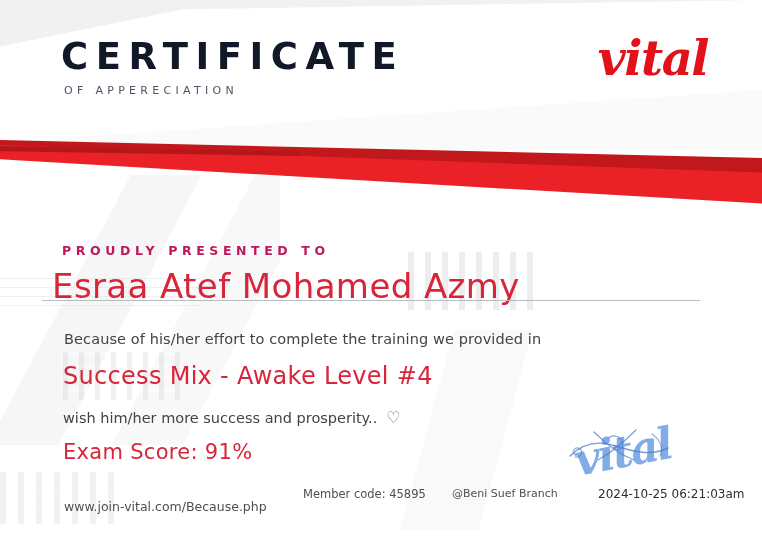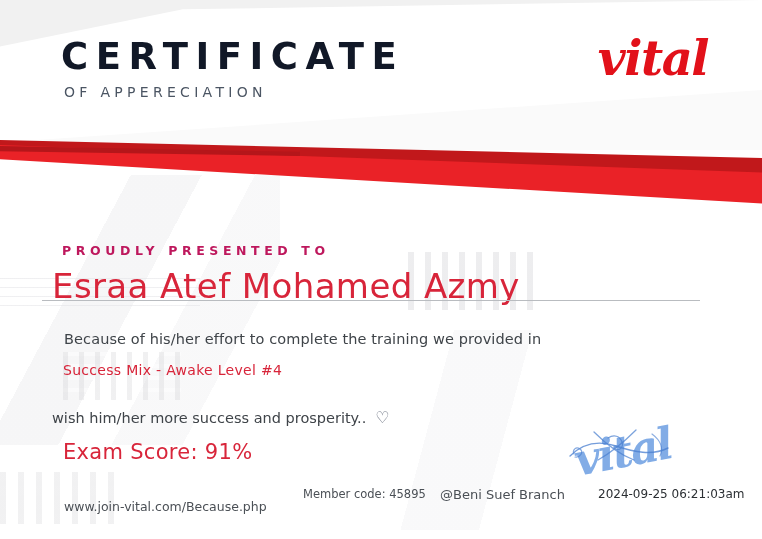--- a/index.html
+++ b/index.html
@@ -154,21 +154,21 @@
     font-family: "DejaVu Sans", sans-serif;
     font-size: 37px;
     font-weight: bold;
     letter-spacing: 7.5px;
     color: #111827;
     line-height: 1;
     white-space: nowrap;
   }
   .title-sub {
     font-family: "DejaVu Sans", sans-serif;
-    font-size: 14px;
+    font-size: 11px;
     font-weight: normal;
     letter-spacing: 4.3px;
     color: #4b5563;
     margin-top: 9px;
     margin-left: 3px;
     white-space: nowrap;
   }
 
   .brand-logo {
     position: absolute;
@@ -221,28 +221,28 @@
     top: 331px;
     font-size: 14.5px;
     color: #3f4449;
     letter-spacing: 0.1px;
     white-space: nowrap;
   }
   .course-name {
     position: absolute;
     left: 63px;
     top: 362px;
-    font-size: 14px;
+    font-size: 24px;
     color: #d8253a;
     letter-spacing: 0.3px;
     white-space: nowrap;
   }
   .wish-line {
     position: absolute;
-    left: 52px;
+    left: 63px;
     top: 410px;
     font-size: 14.5px;
     color: #3f4449;
     white-space: nowrap;
     display: flex;
     align-items: center;
     gap: 9px;
   }
   .heart-icon {
     font-size: 16px;
@@ -279,23 +279,23 @@
   .member-code {
     position: absolute;
     left: 303px;
     top: 487px;
     font-size: 11.5px;
     color: #4b5056;
     white-space: nowrap;
   }
   .branch-name {
     position: absolute;
-    left: 440px;
+    left: 452px;
     top: 487px;
-    font-size: 13px;
+    font-size: 11px;
     color: #4b5056;
     white-space: nowrap;
   }
   .issue-date {
     position: absolute;
     left: 598px;
     top: 487px;
     font-size: 12px;
     color: #2b2f33;
     white-space: nowrap;
@@ -370,21 +370,21 @@
   <div class="wish-line">
     <span>wish him/her more success and prosperity..</span>
     <span class="heart-icon">♡</span>
   </div>
 
   <div class="exam-score">Exam Score: 91%</div>
 
   <div class="verify-url">www.join-vital.com/Because.php</div>
   <div class="member-code">Member code: 45895</div>
   <div class="branch-name">@Beni Suef Branch</div>
-  <div class="issue-date">2024-09-25 06:21:03am</div>
+  <div class="issue-date">2024-10-25 06:21:03am</div>
 
   <div class="stamp">
     <div class="stamp-word">vital</div>
     <svg class="stamp-sig" viewBox="0 0 150 62" fill="none">
       <path d="M6 36 C18 24, 34 20, 52 26 C70 32, 88 36, 104 28" stroke="#4a7fd0" stroke-width="1.4" stroke-linecap="round" opacity="0.85"></path>
       <path d="M30 12 C42 24, 54 34, 70 40" stroke="#4a7fd0" stroke-width="1.3" stroke-linecap="round" opacity="0.8"></path>
       <path d="M72 10 C60 22, 48 32, 34 40" stroke="#4a7fd0" stroke-width="1.3" stroke-linecap="round" opacity="0.8"></path>
       <path d="M44 18 C50 14, 56 16, 58 22 C60 28, 54 32, 50 28" stroke="#4a7fd0" stroke-width="1.2" stroke-linecap="round" opacity="0.8"></path>
       <path d="M10 34 C8 30, 12 26, 16 29 C20 32, 16 38, 11 37" stroke="#4a7fd0" stroke-width="1.2" stroke-linecap="round" opacity="0.75"></path>
       <path d="M88 14 C96 20, 100 28, 96 36" stroke="#4a7fd0" stroke-width="1.2" stroke-linecap="round" opacity="0.7"></path>

